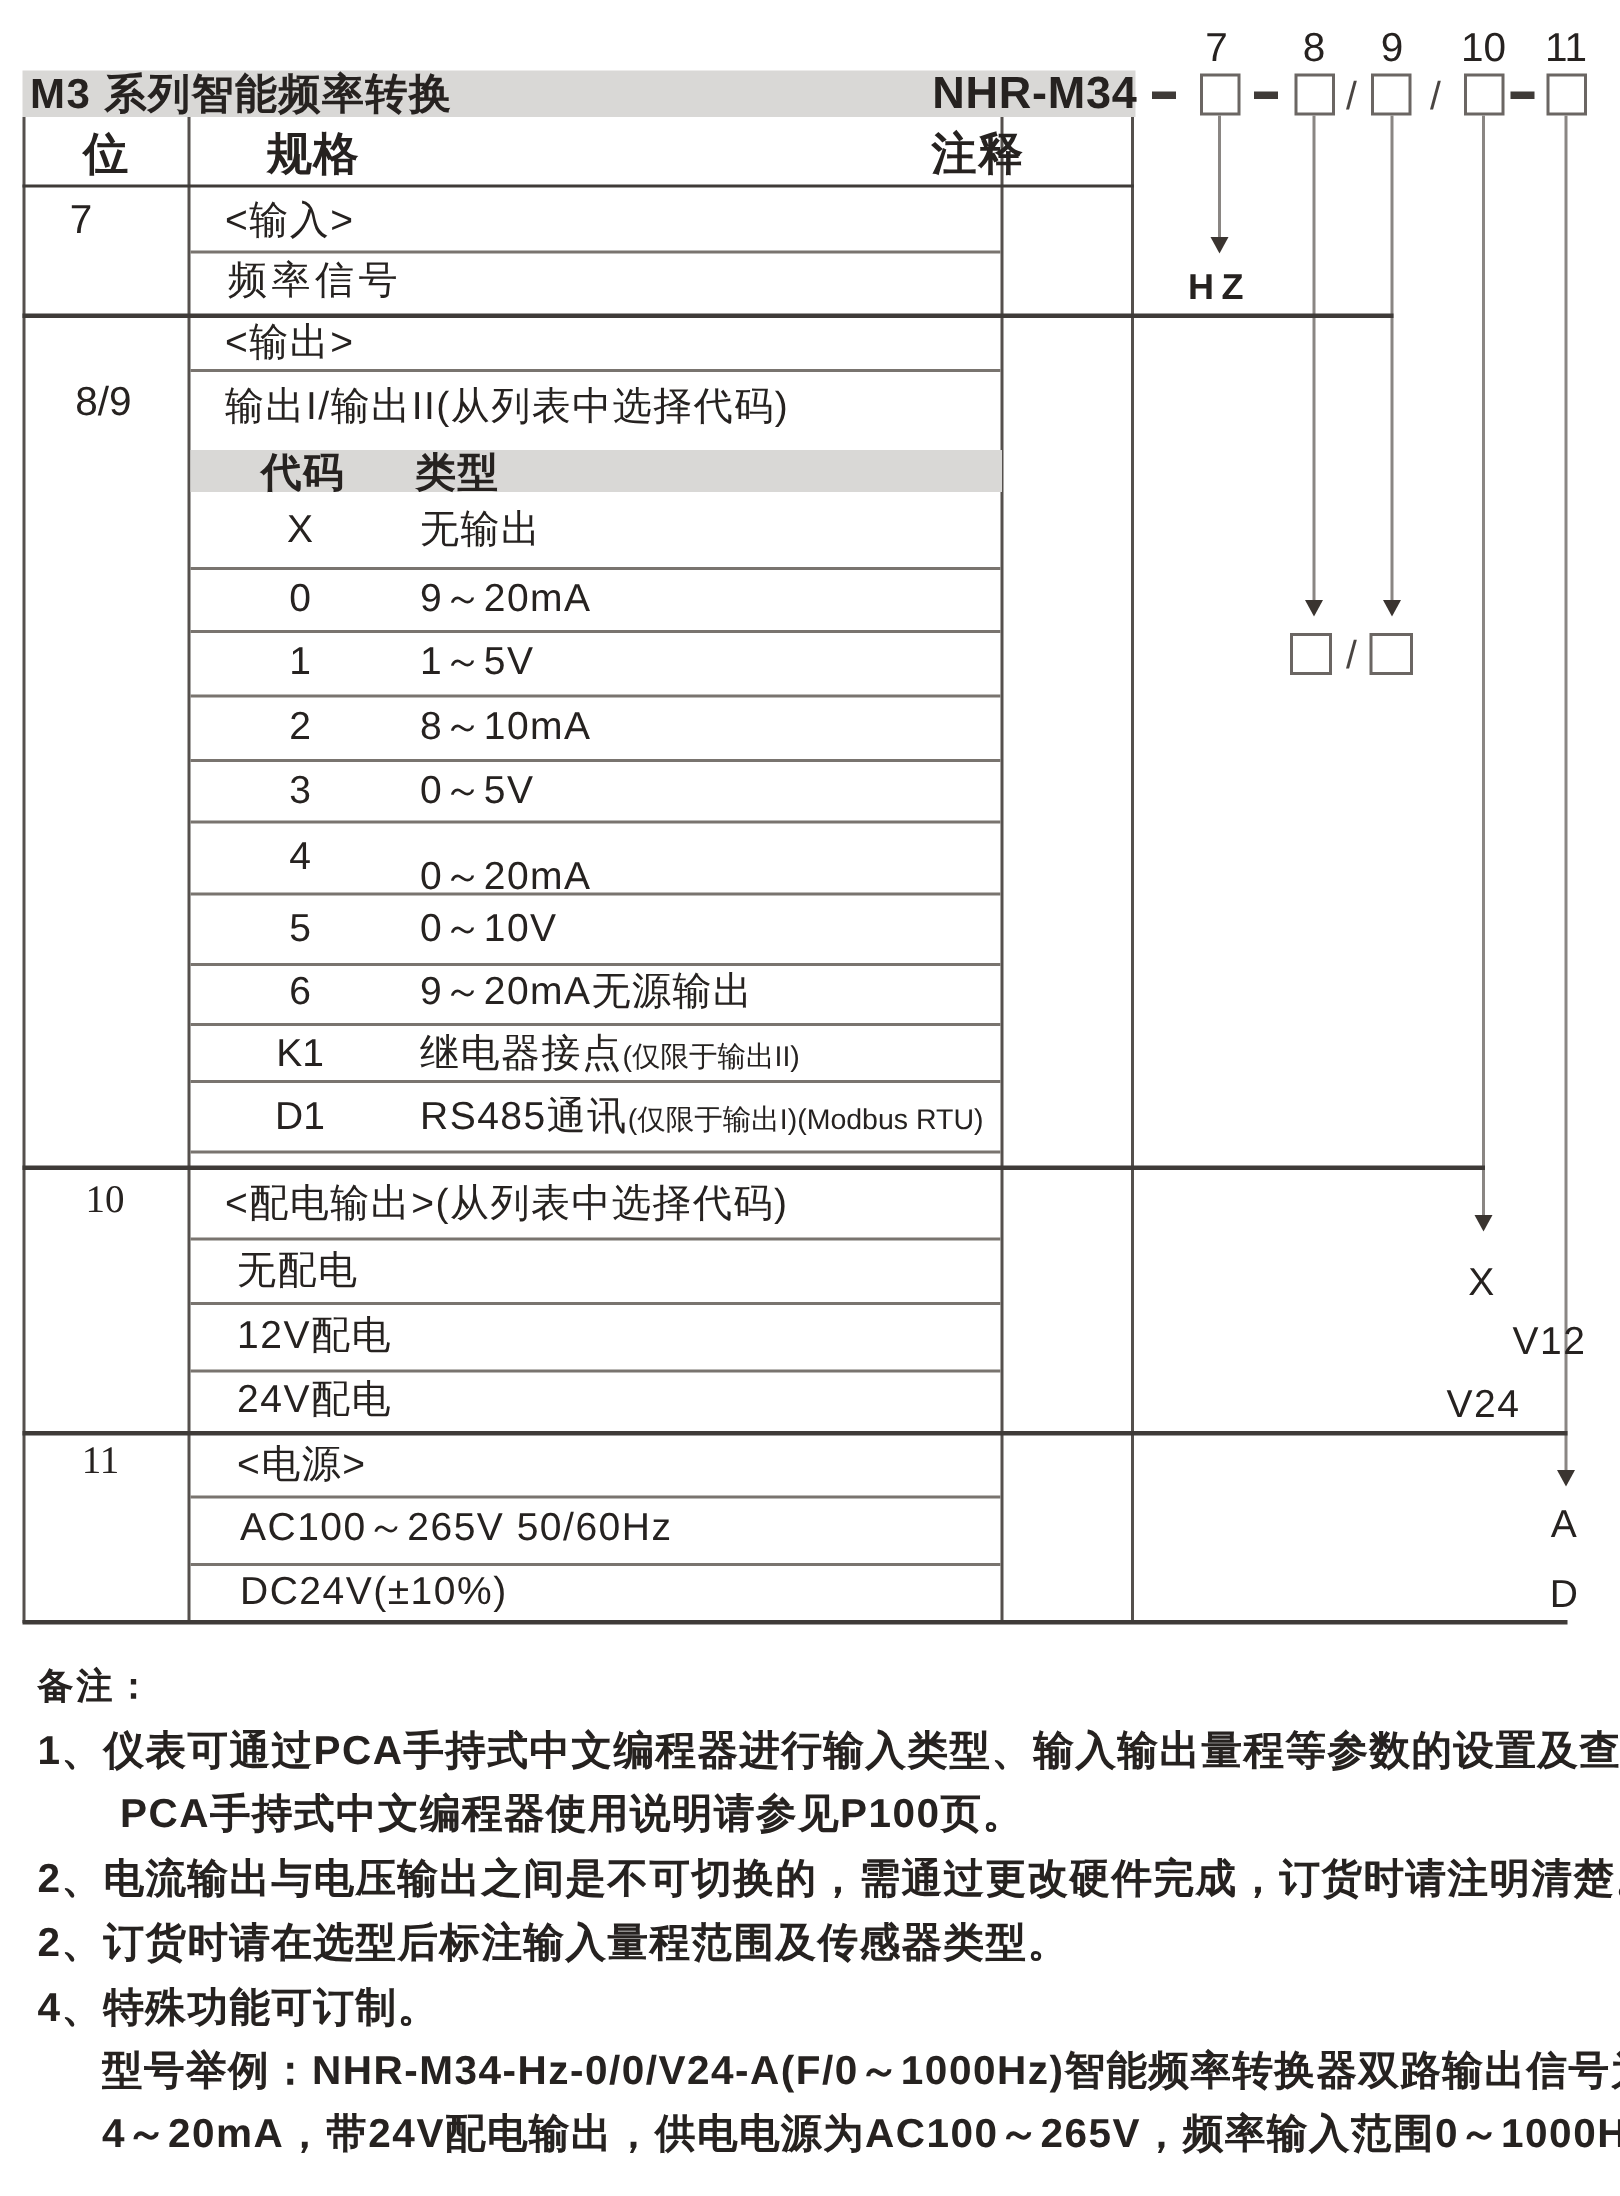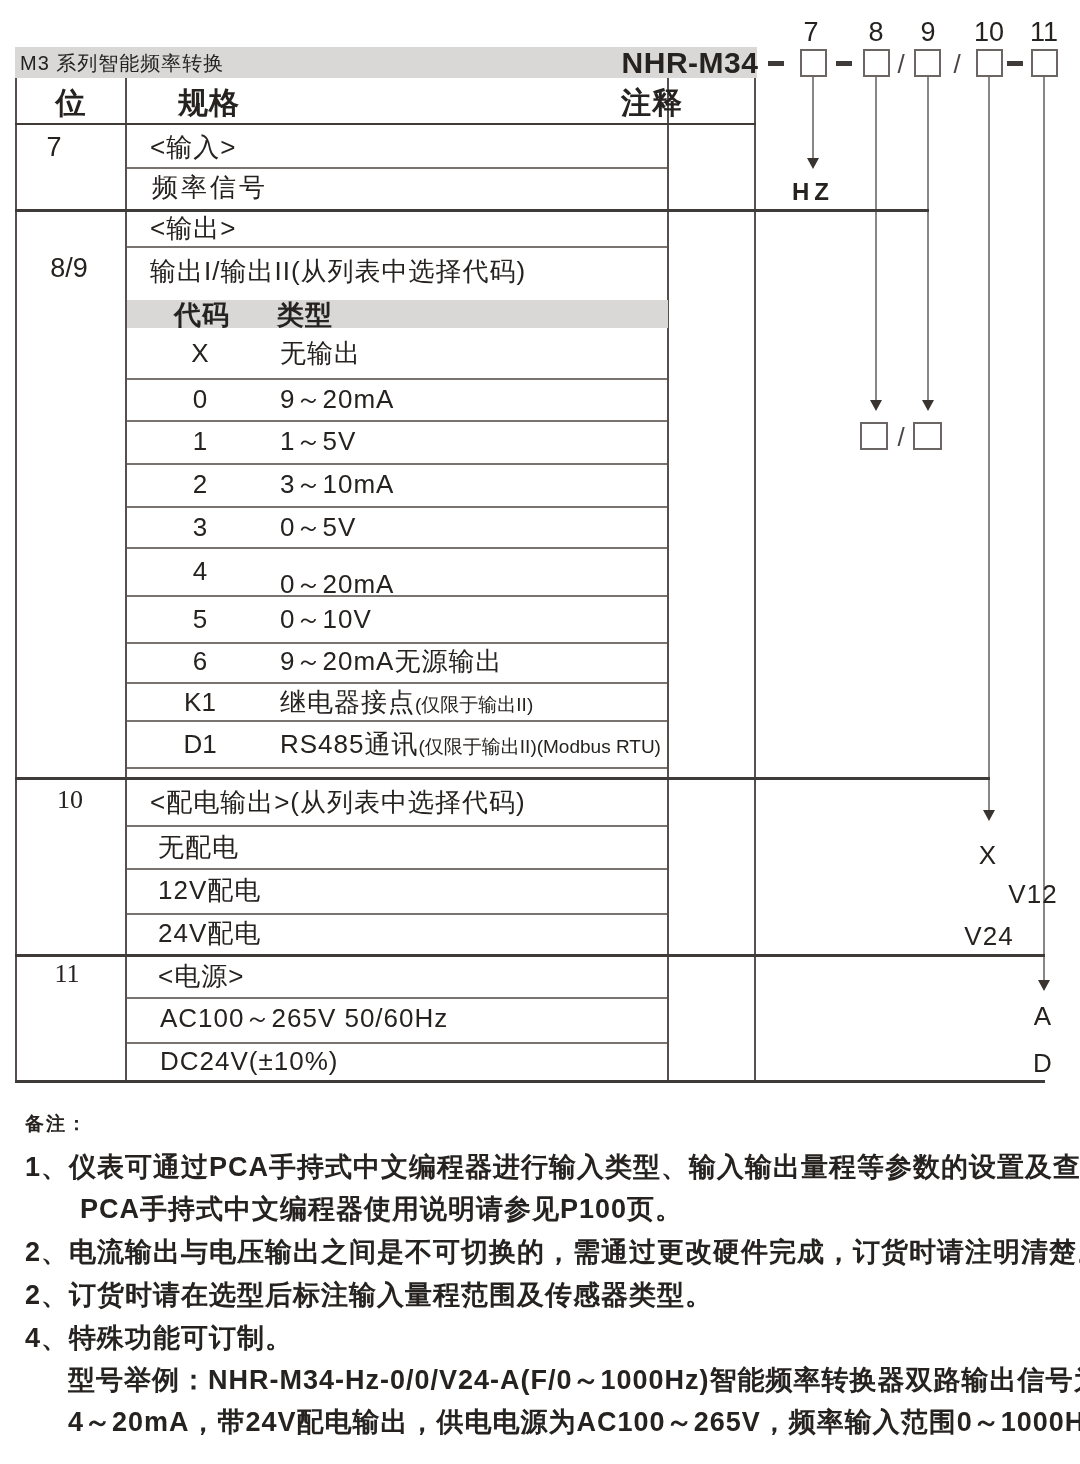--- a/index.html
+++ b/index.html
@@ -17,34 +17,34 @@
   .t  {position:absolute;transform:translateY(-50%);white-space:nowrap}
   .tc {position:absolute;transform:translate(-50%,-50%);white-space:nowrap}
   .hl {position:absolute;height:2px;background:var(--lineL)}
   .hl3{position:absolute;height:3px;background:var(--lineD)}
   .vl {position:absolute;width:2px;background:var(--lineV)}
   .dl {position:absolute;width:2px;background:var(--lineG)}
   .bar{position:absolute;background:var(--bar)}
   .box{position:absolute;width:27px;height:28px;border:2px solid var(--boxB);background:#fff;box-sizing:border-box}
   .arr{position:absolute;width:0;height:0;border-left:6px solid transparent;border-right:6px solid transparent;border-top:11px solid #3a3430}
   .dash{position:absolute;height:5px;width:16px;background:var(--lineD)}
-  .f-title{font-size:20px;font-weight:400;letter-spacing:1px}
+  .f-title{font-size:28px;font-weight:700;letter-spacing:1px}
   .f-model{font-size:30px;font-weight:700;letter-spacing:.5px}
   .f-h   {font-size:30px;font-weight:700;letter-spacing:1px}
   .f-row {font-size:26px;font-weight:500;letter-spacing:1px}
   .f-sp  {letter-spacing:3px}
   .f-sub {font-size:27px;font-weight:700;letter-spacing:1px}
   .f-code{font-size:26px;font-weight:500}
   .f-dig {font-size:27px;font-weight:500}
   .f-serif{font-family:"Liberation Serif","DejaVu Serif",serif;font-size:26px;font-weight:400}
   .f-val {font-size:26px;font-weight:500;letter-spacing:1px}
   .f-hz  {font-size:24px;font-weight:600;letter-spacing:5px}
   .f-slash{font-size:26px;font-weight:400;color:#4a4542}
   .f-note{font-size:27px;font-weight:600;letter-spacing:1px}
-  .f-noteh{font-size:19px;font-weight:700;letter-spacing:2px}
+  .f-noteh{font-size:24px;font-weight:700;letter-spacing:2px}
   .small{font-size:19px;letter-spacing:0}
 </style>
 </head>
 <body>
 
 <div class="bar" style="left:15px;top:47px;width:742px;height:31px"></div>
 <div class="t f-title" style="left:20px;top:63px">M3 系列智能频率转换</div>
 <div class="tc f-model" style="left:690px;top:63px">NHR-M34</div>
 
 <div class="tc f-dig" style="left:811px;top:32px">7</div>
@@ -128,33 +128,33 @@
 <div class="tc f-sub" style="left:202px;top:315px">代码</div>
 <div class="t f-sub" style="left:277px;top:315px">类型</div>
 
 <div class="tc f-code" style="left:200px;top:353px">X</div>
 <div class="t f-row" style="left:280px;top:353px">无输出</div>
 <div class="tc f-code" style="left:200px;top:399px">0</div>
 <div class="t f-row" style="left:280px;top:399px">9～20mA</div>
 <div class="tc f-code" style="left:200px;top:441px">1</div>
 <div class="t f-row" style="left:280px;top:441px">1～5V</div>
 <div class="tc f-code" style="left:200px;top:484px">2</div>
-<div class="t f-row" style="left:280px;top:484px">3～10mA</div>
+<div class="t f-row" style="left:280px;top:484px">8～10mA</div>
 <div class="tc f-code" style="left:200px;top:527px">3</div>
 <div class="t f-row" style="left:280px;top:527px">0～5V</div>
 <div class="tc f-code" style="left:200px;top:571px">4</div>
 <div class="t f-row" style="left:280px;top:584px">0～20mA</div>
 <div class="tc f-code" style="left:200px;top:619px">5</div>
 <div class="t f-row" style="left:280px;top:619px">0～10V</div>
 <div class="tc f-code" style="left:200px;top:661px">6</div>
 <div class="t f-row" style="left:280px;top:661px">9～20mA无源输出</div>
 <div class="tc f-code" style="left:200px;top:702px">K1</div>
 <div class="t f-row" style="left:280px;top:702px"><span>继电器接点</span><span class="small">(仅限于输出II)</span></div>
 <div class="tc f-code" style="left:200px;top:744px">D1</div>
-<div class="t f-row" style="left:280px;top:744px"><span>RS485通讯</span><span class="small">(仅限于输出II)(Modbus RTU)</span></div>
+<div class="t f-row" style="left:280px;top:744px"><span>RS485通讯</span><span class="small">(仅限于输出I)(Modbus RTU)</span></div>
 
 <div class="tc f-serif" style="left:70px;top:800px">10</div>
 <div class="t f-row" style="left:150px;top:802px">&lt;配电输出&gt;(从列表中选择代码)</div>
 <div class="t f-row" style="left:158px;top:847px">无配电</div>
 <div class="t f-row" style="left:158px;top:890px">12V配电</div>
 <div class="t f-row" style="left:158px;top:933px">24V配电</div>
 
 <div class="tc f-serif" style="left:67px;top:974px">11</div>
 <div class="t f-row" style="left:158px;top:976px">&lt;电源&gt;</div>
 <div class="t f-row" style="left:160px;top:1018px">AC100～265V 50/60Hz</div>

